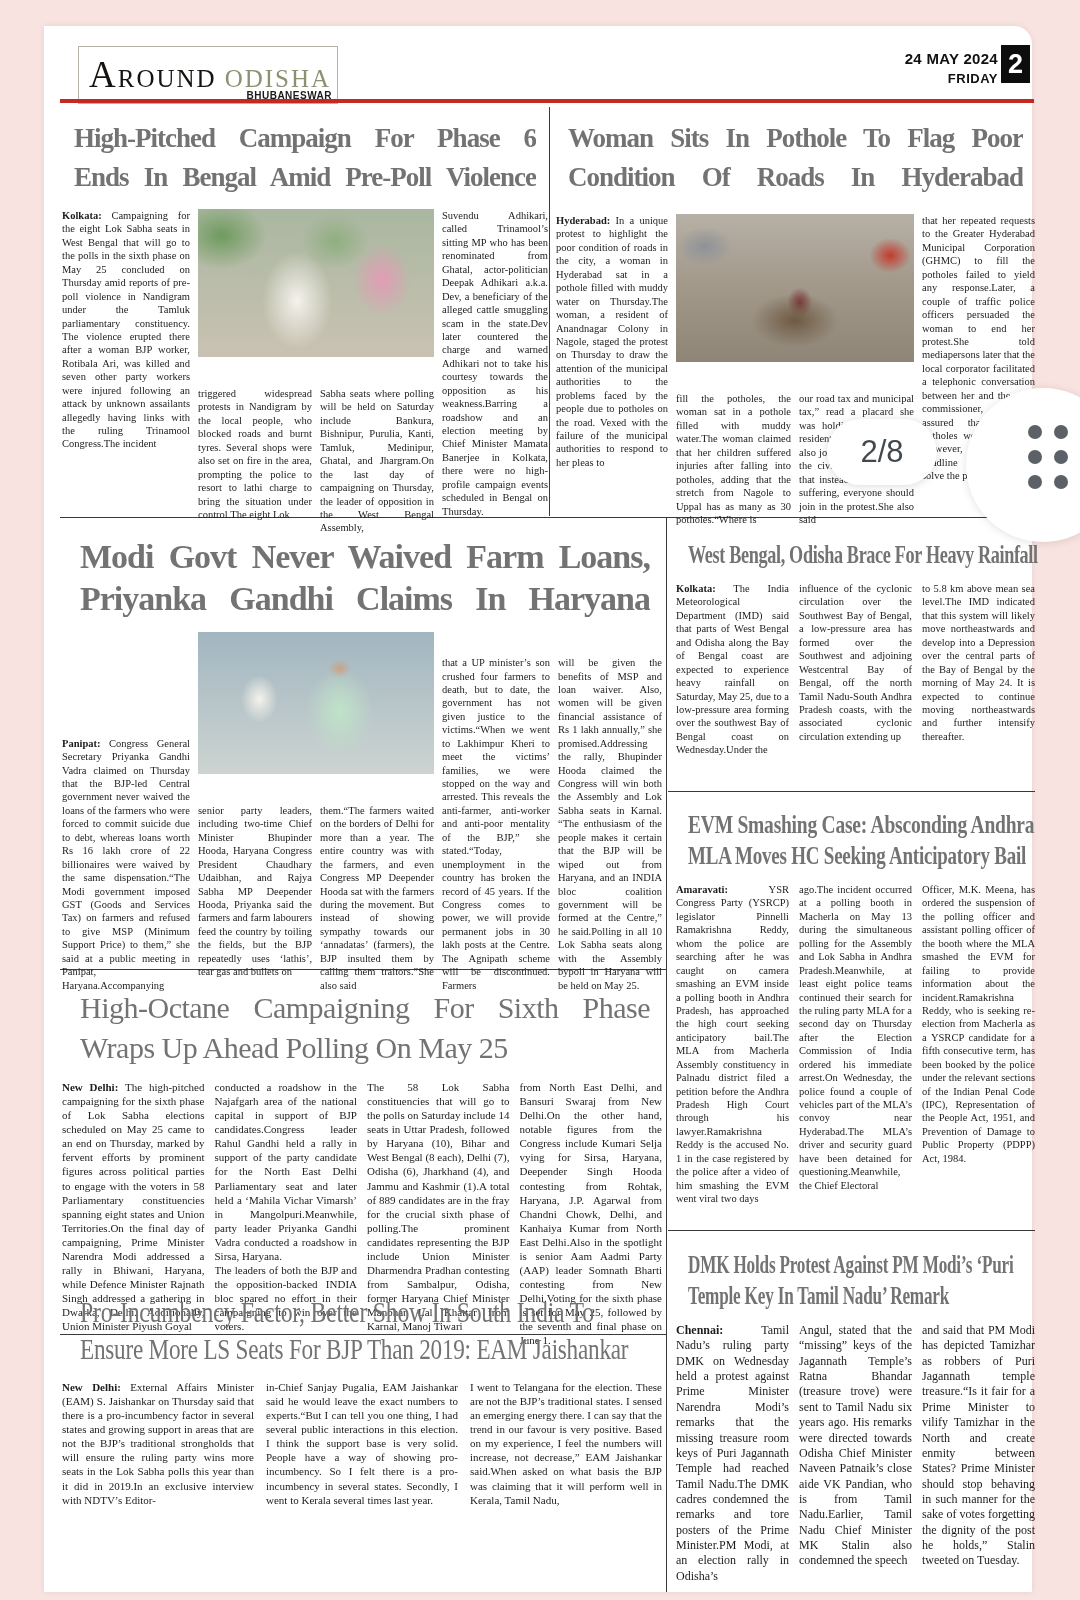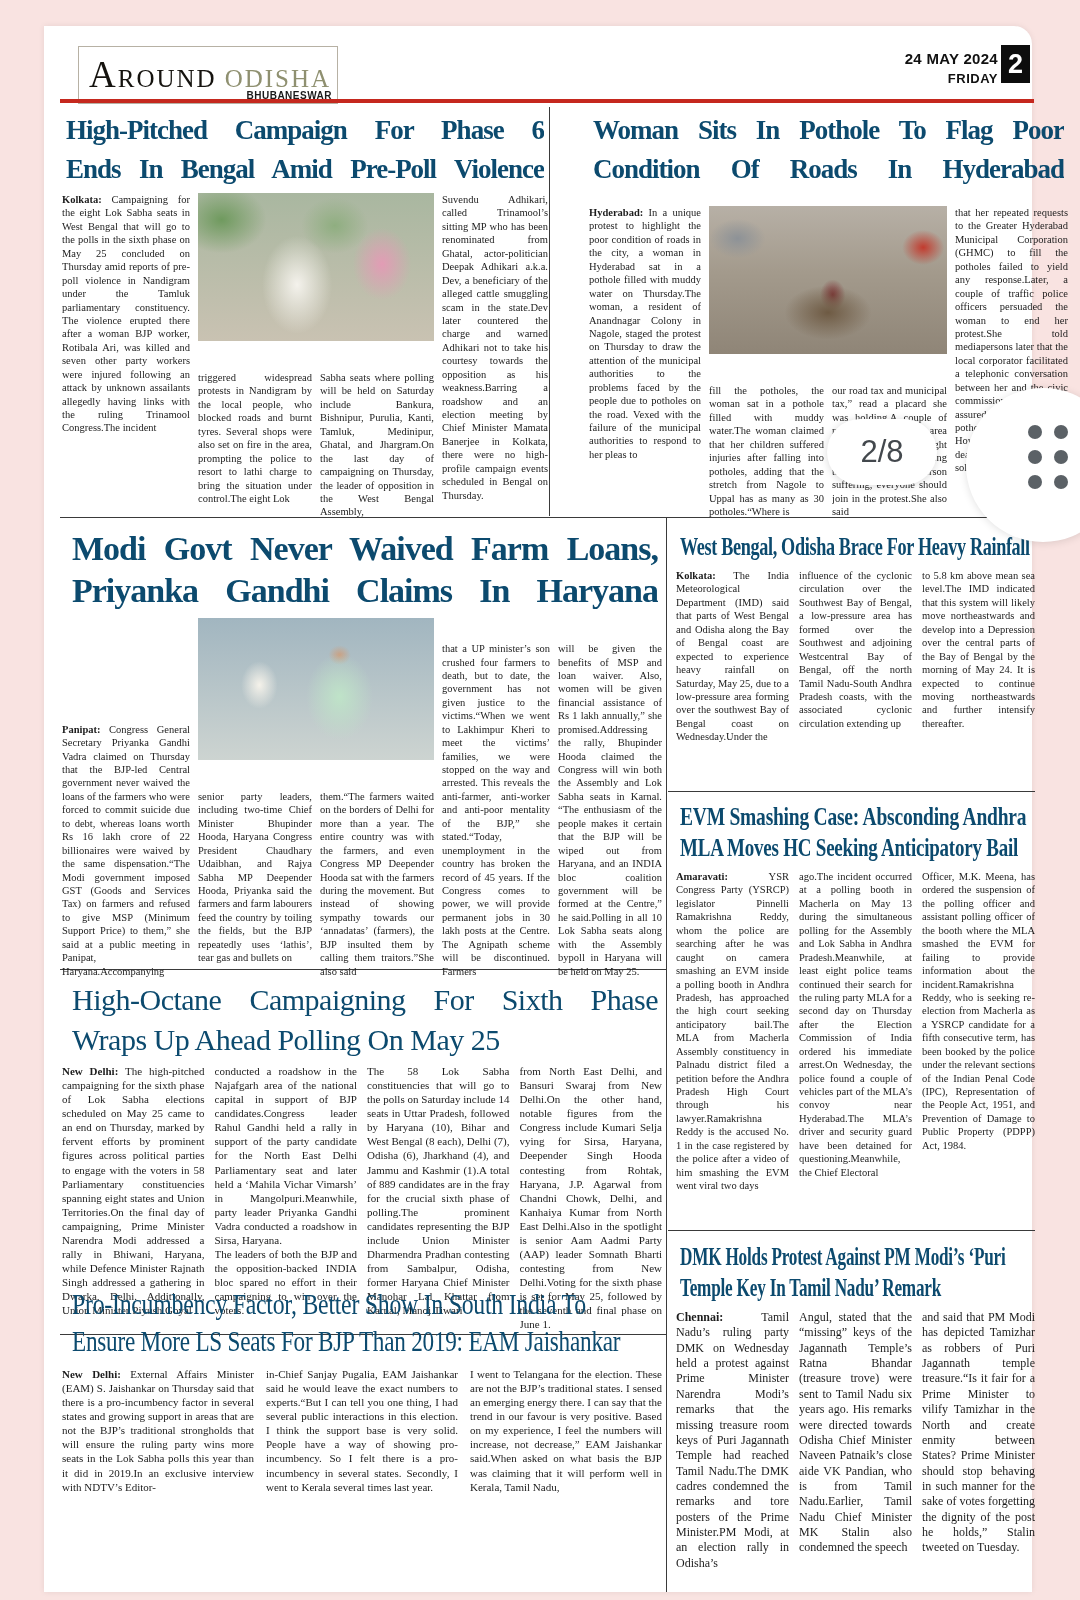--- a/index.html
+++ b/index.html
@@ -21,21 +21,21 @@
   .day-line{font-size:13px;margin-top:4px;letter-spacing:0.5px;}
   .pagenum-box{position:absolute;left:1001px;top:45px;width:29px;height:38px;background:#0d0d0d;color:#fff;
                font-family:"Liberation Sans",sans-serif;font-size:27px;font-weight:bold;
                display:flex;align-items:center;justify-content:center;}
   .red-rule{position:absolute;left:60px;top:99px;width:974px;height:4px;background:#c5281e;}
   
   .vrule{position:absolute;width:1px;background:#3a3a3a;}
   .hrule{position:absolute;height:1px;background:#3a3a3a;}
   
   .article{position:absolute;}
-  .hl{margin:4px;font-weight:bold;color:#0c4a6e;}
+  .hl{margin:12px;font-weight:bold;color:#737373;}
   .hl-line{display:block;text-align:justify;text-align-last:justify;overflow:hidden;}
   .hl-line.no-j{text-align:left;text-align-last:left;}
   .sc{display:inline-block;white-space:nowrap;transform-origin:0 50%;}
   .body{display:flex;overflow:hidden;text-align:justify;line-height:1.28;}
   .col{overflow:hidden;}
   .dl{font-weight:bold;}
   .mid{display:flex;flex-direction:column;gap:24px;}
   .midcols{display:flex;flex:1;overflow:hidden;}
   .photo{width:100%;}
   .photo-a1{height:148px;margin-bottom:6px;background:
@@ -103,21 +103,21 @@
         <div class="photo photo-a1"></div>
         <div class="midcols" style="gap:8px;">
           <div class="col" style="flex:1;">triggered widespread protests in Nandigram by the local people, who blocked roads and burnt tyres. Several shops were also set on fire in the area, prompting the police to resort to lathi charge to bring the situation under control.The eight Lok</div>
           <div class="col" style="flex:1;">Sabha seats where polling will be held on Saturday include Bankura, Bishnipur, Purulia, Kanti, Tamluk, Medinipur, Ghatal, and Jhargram.On the last day of campaigning on Thursday, the leader of opposition in the West Bengal Assembly,</div>
         </div>
       </div>
       <div class="col" style="width:106px;">Suvendu Adhikari, called Trinamool’s sitting MP who has been renominated from Ghatal, actor-politician Deepak Adhikari a.k.a. Dev, a beneficiary of the alleged cattle smuggling scam in the state.Dev later countered the charge and warned Adhikari not to take his courtesy towards the opposition as his weakness.Barring a roadshow and an election meeting by Chief Minister Mamata Banerjee in Kolkata, there were no high-profile campaign events scheduled in Bengal on Thursday.</div>
     </div>
   </section>
 
-  <section class="article" style="left:589px;top:107px;width:479px;">
+  <section class="article" style="left:556px;top:107px;width:479px;">
     <h2 class="hl" style="font-size:27px;line-height:39px;letter-spacing:-1px;">
       <span class="hl-line" style="height:39px;">Woman Sits In Pothole To Flag Poor</span>
       <span class="hl-line" style="height:39px;">Condition Of Roads In Hyderabad</span>
     </h2>
     <div class="body" style="margin-top:17px;height:327px;gap:8px;font-size:10.5px;">
       <div class="col" style="width:112px;"><span class="dl">Hyderabad:</span> <span>In a unique protest to highlight the poor condition of roads in the city, a woman in Hyderabad sat in a pothole filled with muddy water on Thursday.The woman, a resident of Anandnagar Colony in Nagole, staged the protest on Thursday to draw the attention of the municipal authorities to the problems faced by the people due to potholes on the road. Vexed with the failure of the municipal authorities to respond to her pleas to</span></div>
       <div class="mid" style="width:238px;">
         <div class="photo photo-a2"></div>
         <div class="midcols" style="gap:8px;">
           <div class="col" style="flex:1;">fill the potholes, the woman sat in a pothole filled with muddy water.The woman claimed that her children suffered injuries after falling into potholes, adding that the stretch from Nagole to Uppal has as many as 30 potholes.“Where is</div>

